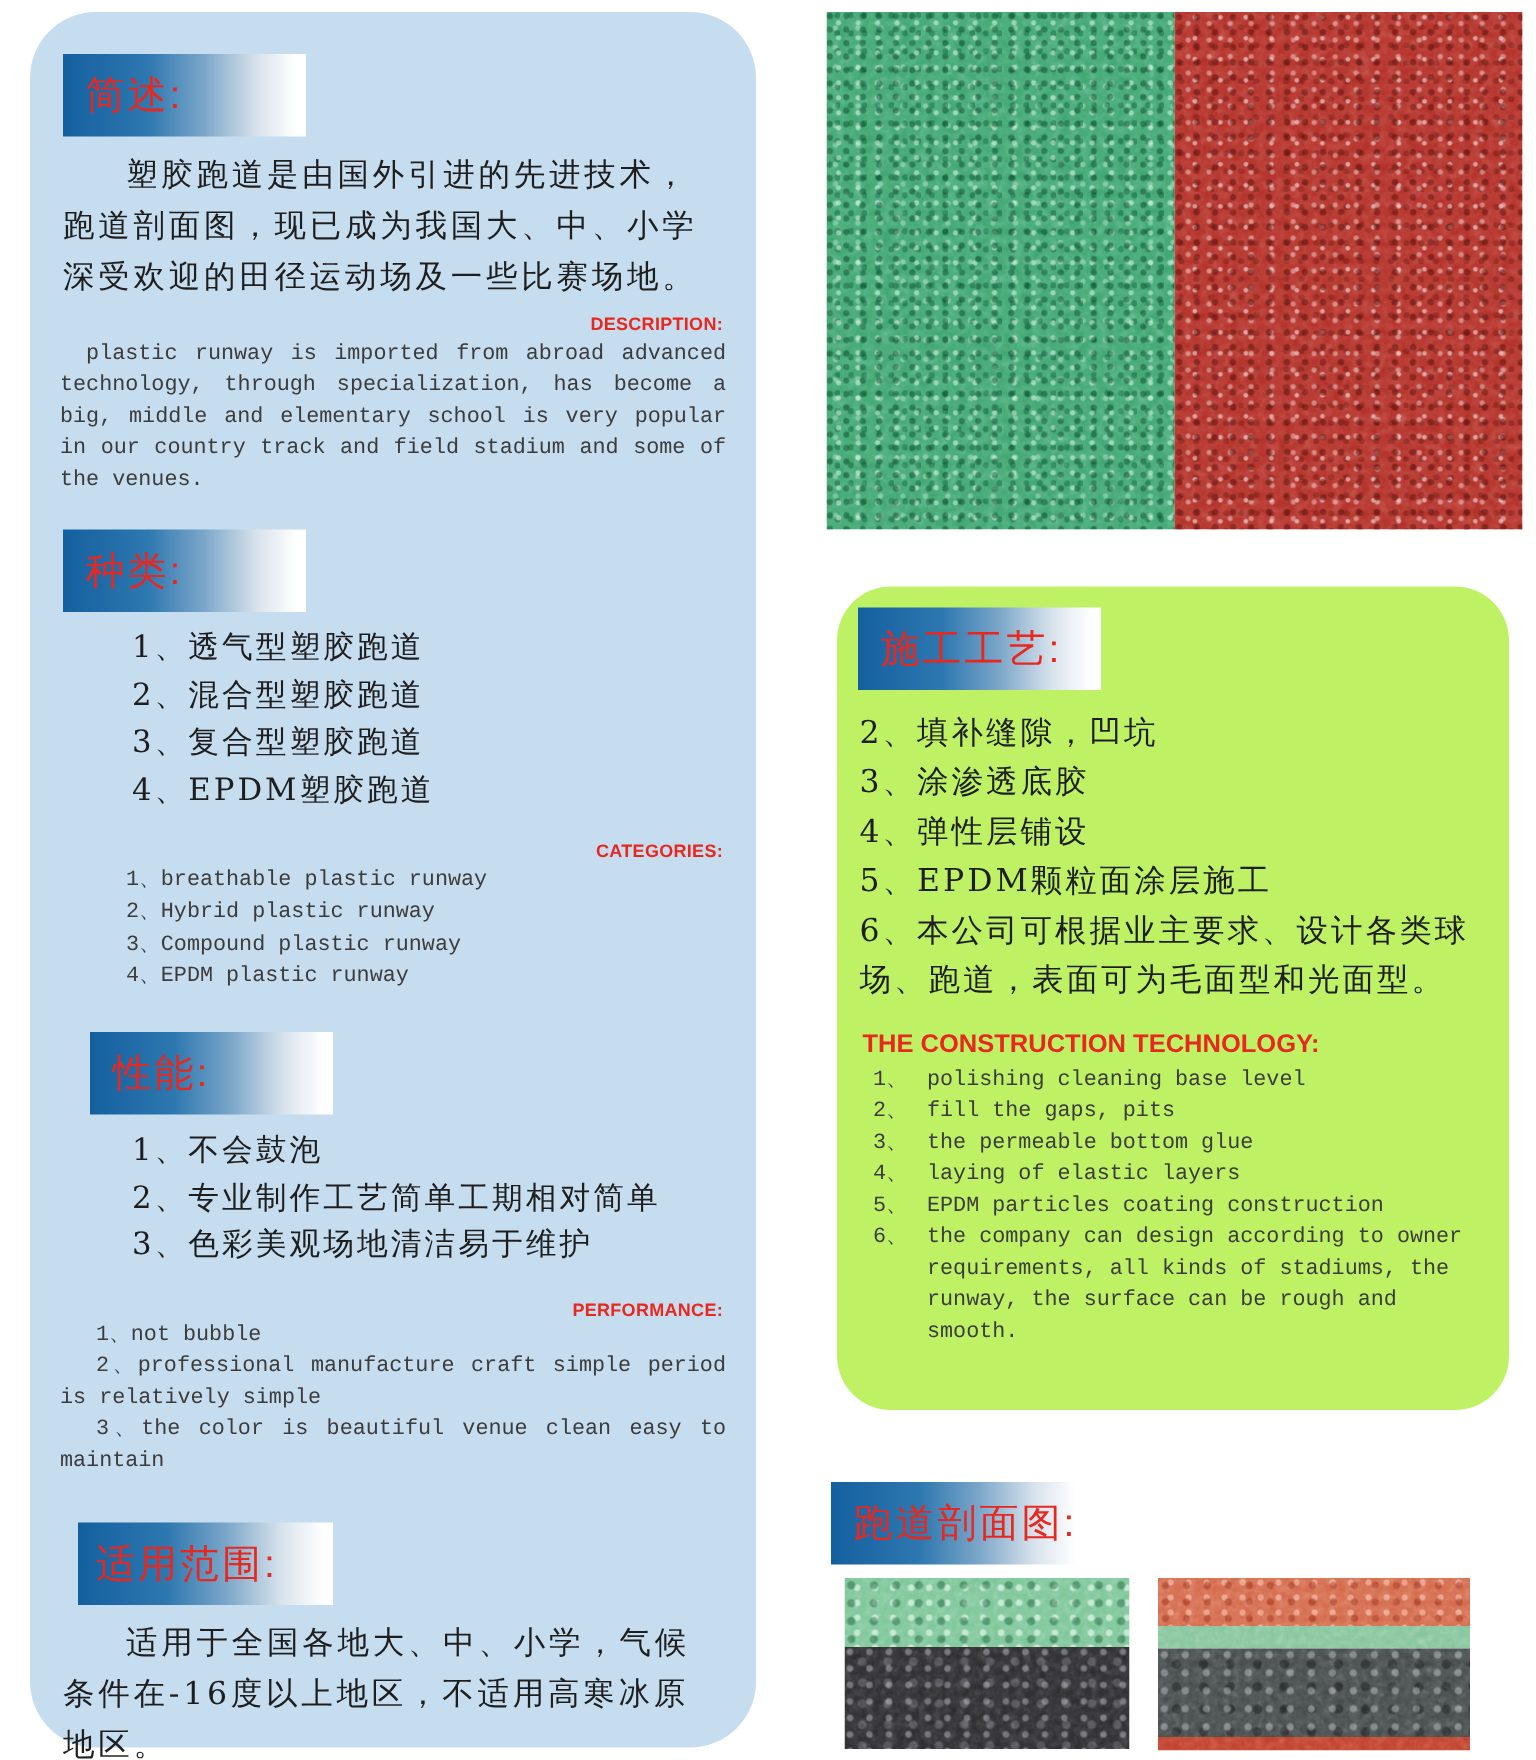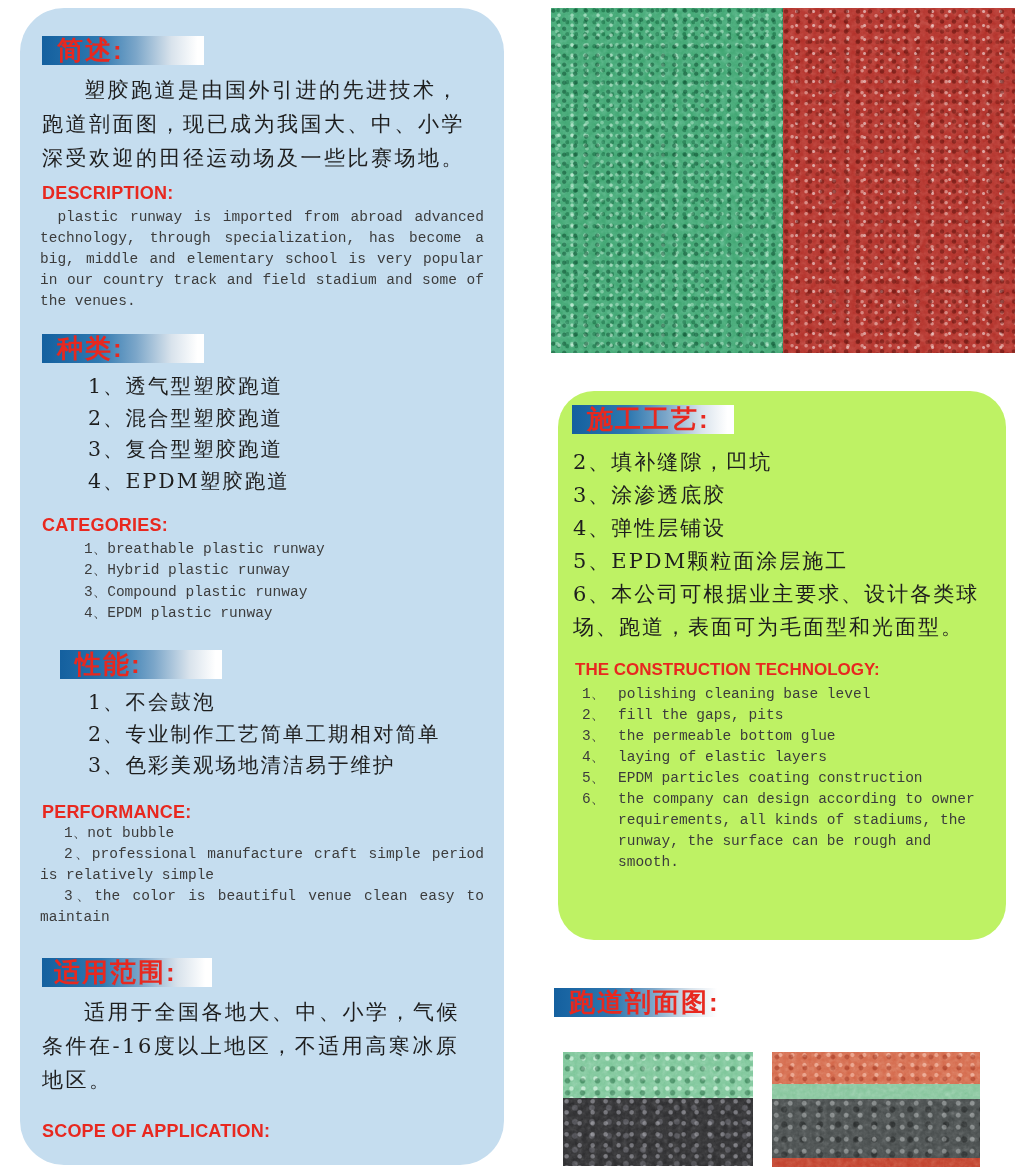--- a/index.html
+++ b/index.html
@@ -6,31 +6,31 @@
   .page{position:relative;width:1024px;height:1173px;background:#ffffff;overflow:hidden;
         font-family:"DejaVu Serif","Liberation Serif",serif;}
 
   
   .panel-left{position:absolute;left:20px;top:8px;width:484px;height:1157px;
               background:#c5ddef;border-radius:44px;box-sizing:border-box;padding-top:28px;}
   .panel-right{position:absolute;left:558px;top:391px;width:448px;height:549px;
                background:#bef264;border-radius:36px;box-sizing:border-box;padding-top:14px;}
 
   
-  .hbar{height:29px;width:162px;background:linear-gradient(90deg,#14609f 0%,#2e78b0 35%,#7ba6c9 58%,#d9e3ec 80%,#ffffff 96%);
+  .hbar{height:55px;width:162px;background:linear-gradient(90deg,#14609f 0%,#2e78b0 35%,#7ba6c9 58%,#d9e3ec 80%,#ffffff 96%);
         display:flex;align-items:center;box-sizing:border-box;padding-left:15px;
-        font-family:"Liberation Sans","DejaVu Sans",sans-serif;font-weight:bold;
+        font-family:"Liberation Sans","DejaVu Sans",sans-serif;font-weight:normal;
         font-size:26px;color:#e8281f;letter-spacing:2px;white-space:nowrap;}
   .hbar.wide{width:170px;}
 
   
   .cn-para{font-size:21px;line-height:34px;letter-spacing:2.5px;color:#1e1e1e;
            text-indent:2em;margin:8px 22px 0 22px;}
   .en-title{font-family:"Liberation Sans","DejaVu Sans",sans-serif;font-weight:bold;
-            font-size:18px;color:#e8281f;margin:8px 22px 0 22px;letter-spacing:0.2px;}
+            font-size:12px;color:#e8281f;margin:8px 22px 0 22px;letter-spacing:0.2px;text-align:right;}
   .en-para{font-family:"Liberation Mono","DejaVu Sans Mono",monospace;font-size:14.5px;
            line-height:21px;color:#3c3c3c;margin:3px 20px 0 20px;text-align:justify;text-indent:2ch;}
   .cn-list{list-style:none;margin:8px 0 0 0;padding:0 0 0 68px;}
   .cn-list li{font-size:20.5px;line-height:31.5px;letter-spacing:2px;color:#1e1e1e;}
   .en-list{list-style:none;margin:3px 0 0 0;padding:0 0 0 64px;}
   .en-list li{font-family:"Liberation Mono","DejaVu Sans Mono",monospace;
               font-size:14.5px;line-height:21.3px;color:#3c3c3c;}
   .en-wrap-item{font-family:"Liberation Mono","DejaVu Sans Mono",monospace;font-size:14.5px;
                 line-height:21px;color:#3c3c3c;margin:0 20px;text-indent:24px;text-align:justify;}
 
@@ -124,21 +124,21 @@
     <ul class="cn-list">
       <li>1、不会鼓泡</li>
       <li>2、专业制作工艺简单工期相对简单</li>
       <li>3、色彩美观场地清洁易于维护</li>
     </ul>
     <div class="en-title" style="margin-top:20px;">PERFORMANCE:</div>
     <p class="en-wrap-item">1、not bubble</p>
     <p class="en-wrap-item">2、professional manufacture craft simple period is relatively simple</p>
     <p class="en-wrap-item">3、the color is beautiful venue clean easy to maintain</p>
 
-    <div class="hbar wide" style="margin-left:22px;margin-top:30px;padding-left:12px;">
+    <div class="hbar wide" style="margin-left:32px;margin-top:30px;padding-left:12px;">
       <span>适用范围:</span>
     </div>
     <p class="cn-para">适用于全国各地大、中、小学，气候条件在-16度以上地区，不适用高寒冰原地区。</p>
     <div class="en-title" style="margin-top:24px;">SCOPE OF APPLICATION:</div>
 
   </div>
 
   <div class="photo photo-top">
     <div class="half green"></div>
     <div class="half red"></div>

